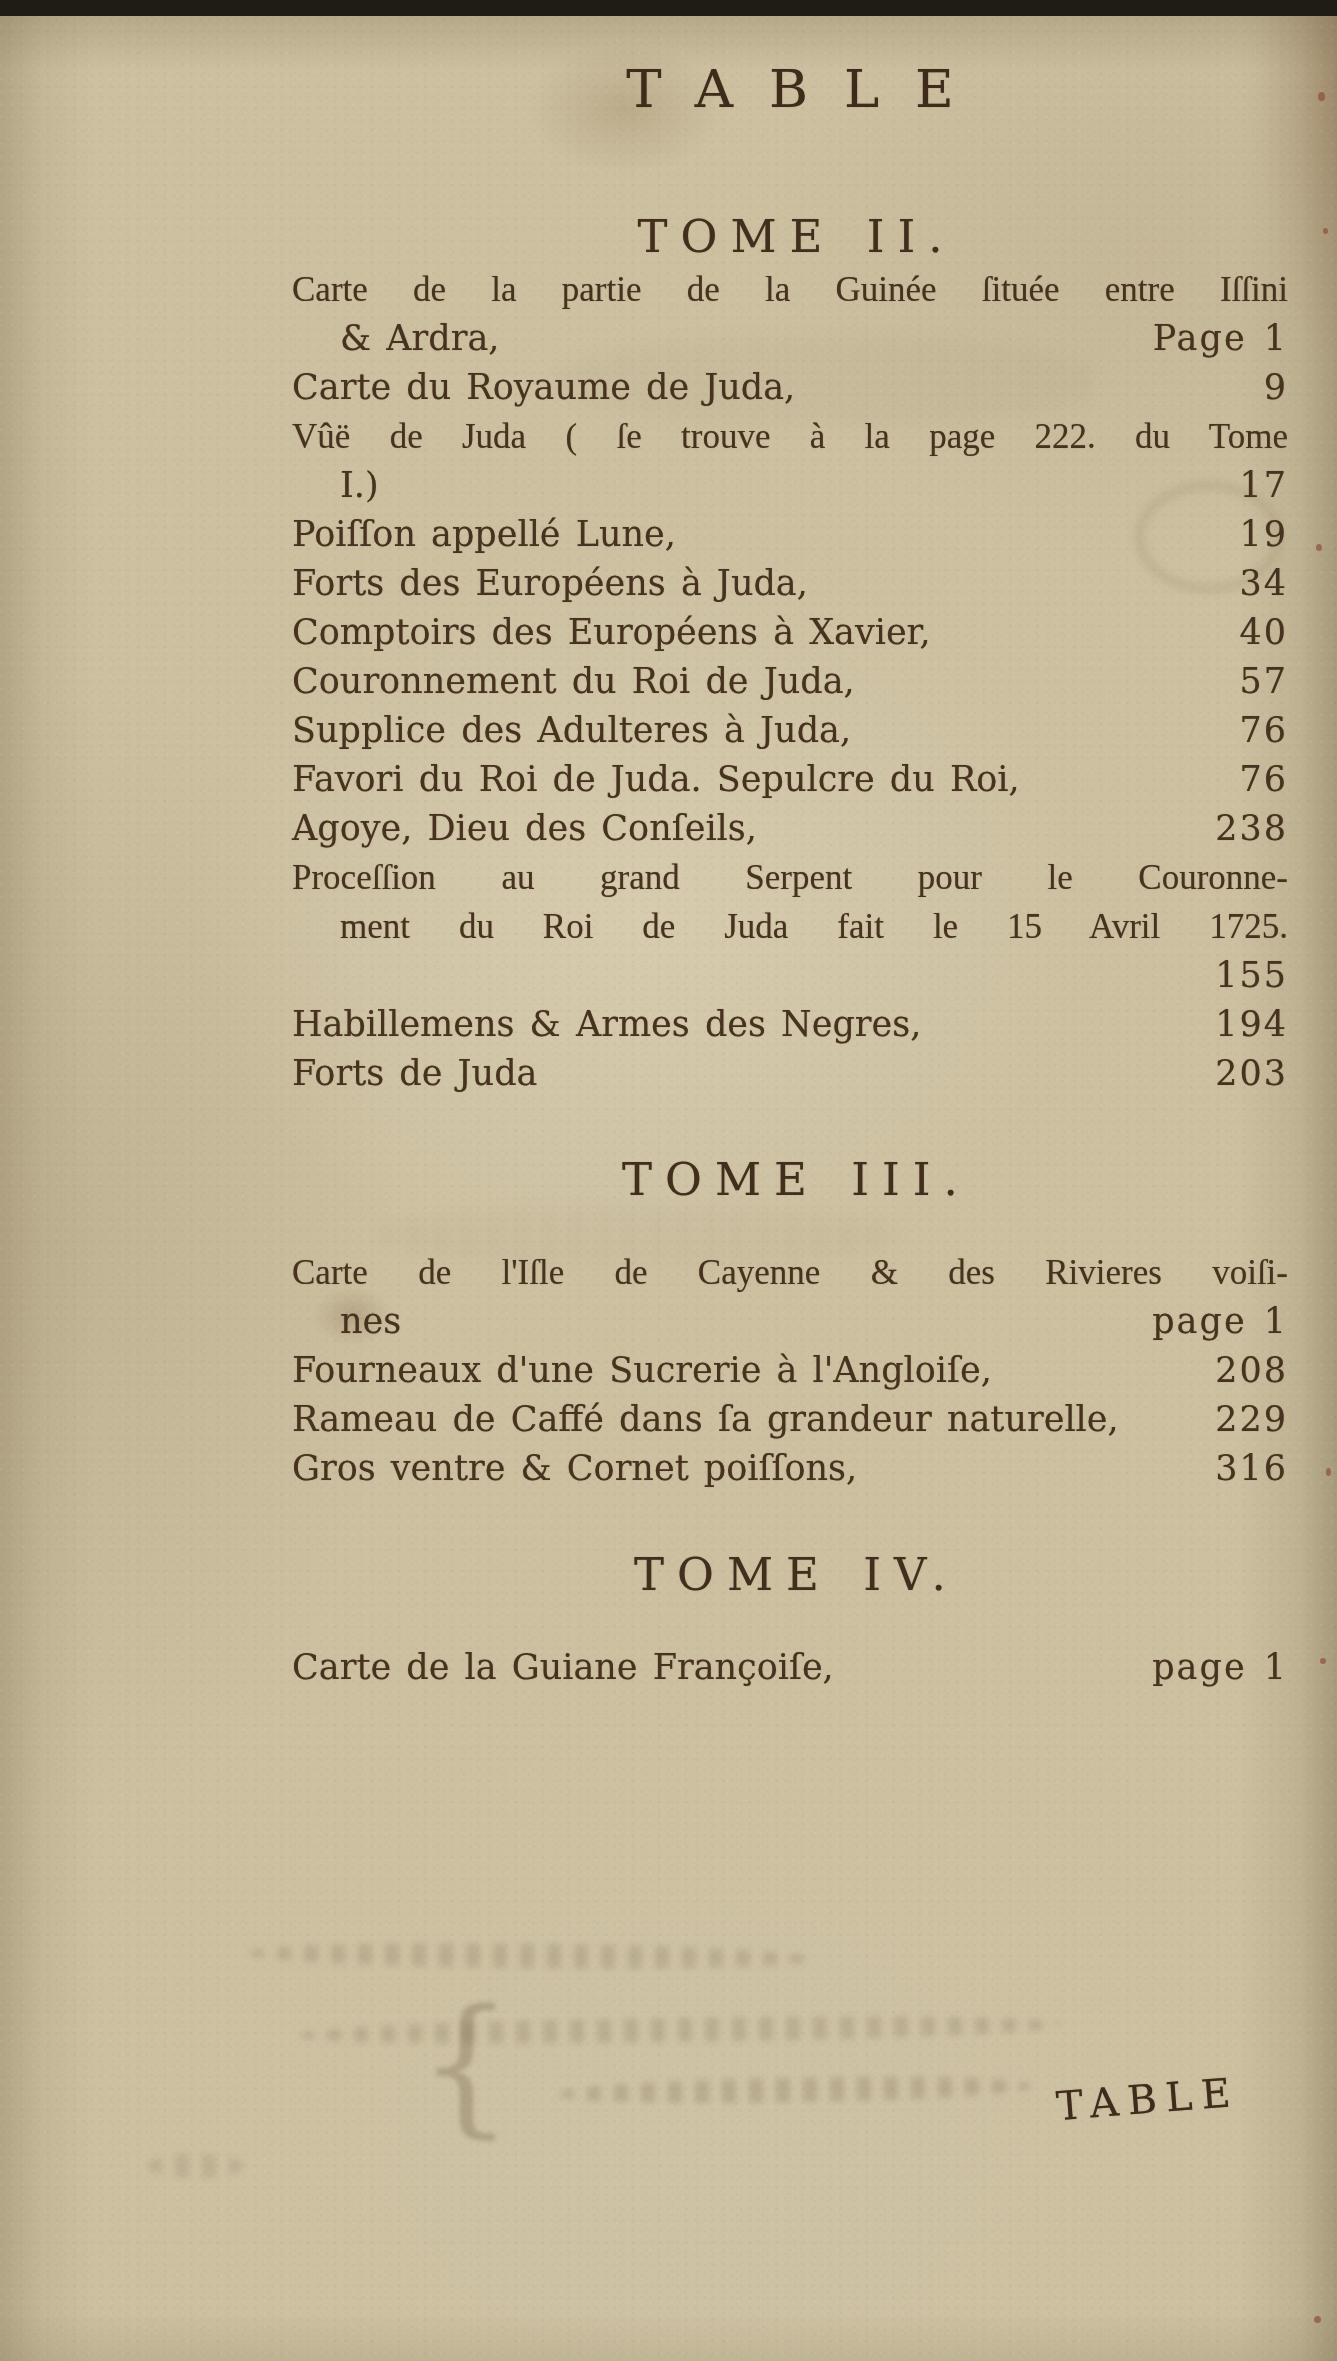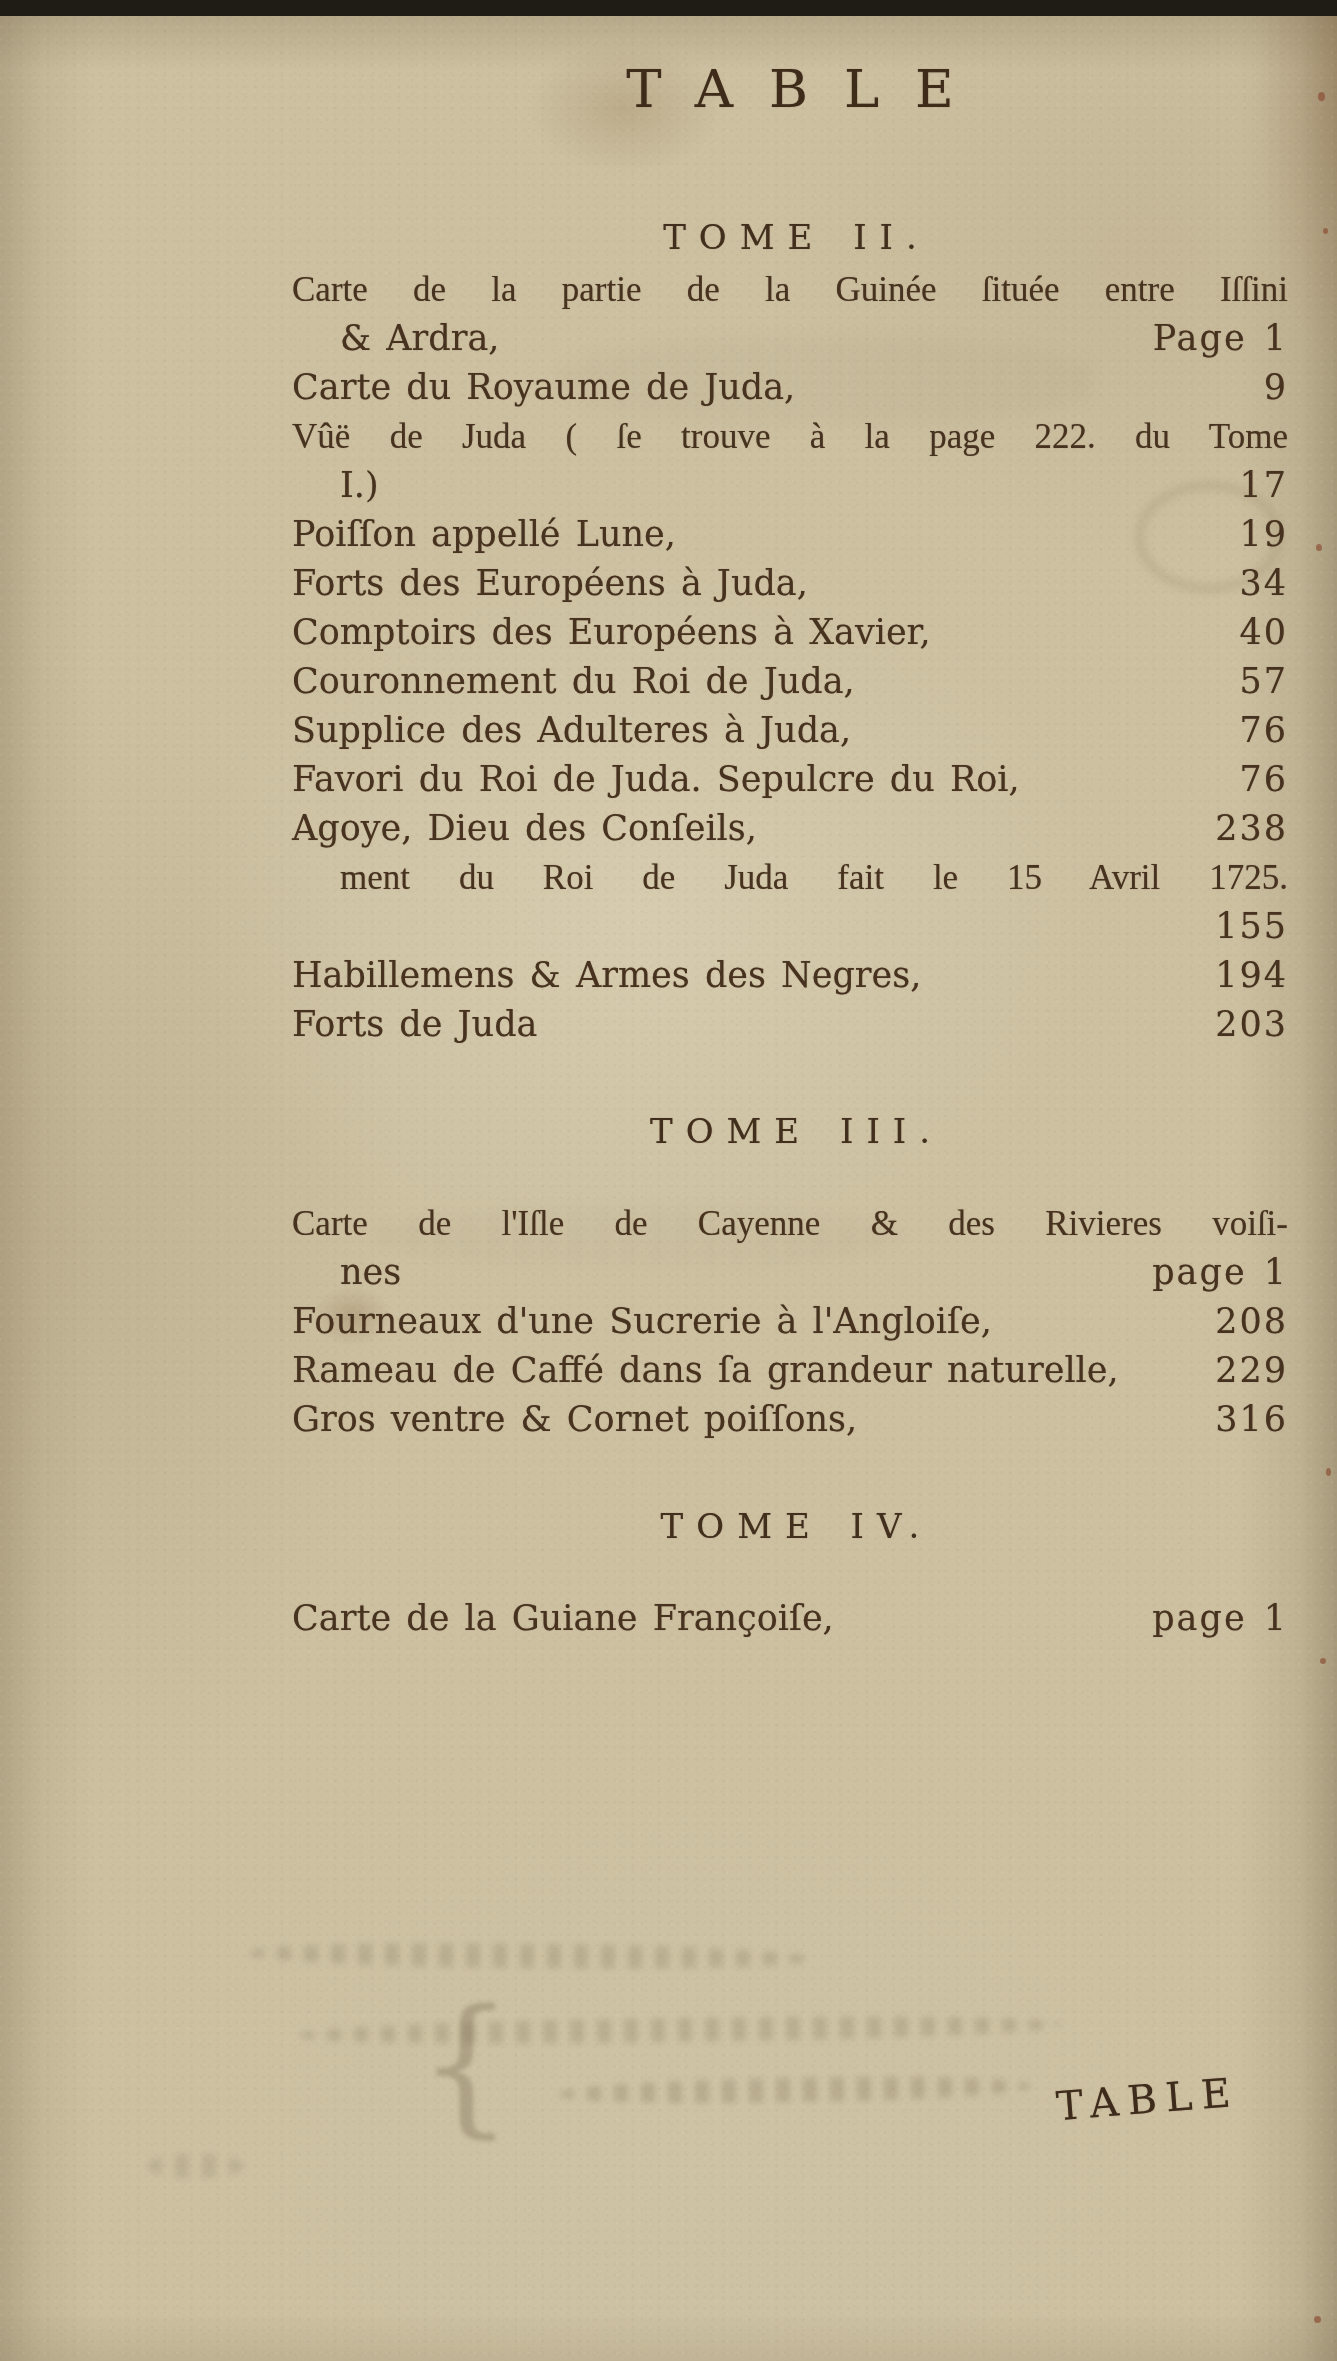--- a/index.html
+++ b/index.html
@@ -36,21 +36,21 @@
   .content{
     position:absolute;left:292px;top:42px;width:996px;z-index:3;
     font-size:35px;line-height:49px;word-spacing:4px;
     text-shadow:0 0 1px rgba(63,43,24,.45);
   }
   .main-title{
     margin:0;font-weight:normal;font-size:53px;line-height:62px;
     text-align:center;letter-spacing:36px;text-indent:36px;color:#3f2b1a;
   }
   .heading{
-    margin:54px 0 40px;font-weight:normal;font-size:34px;line-height:56px;
+    margin:54px 0 40px;font-weight:normal;font-size:45px;line-height:56px;
     text-align:center;letter-spacing:13px;text-indent:13px;color:#422e1c;
   }
   .section:first-child .heading{margin:89px 0 0;}
   .row{display:flex;align-items:baseline;}
   .row.indent{padding-left:48px;}
   .row.justify .t{flex:1;text-align:justify;text-align-last:justify;font-family:Liberation Serif, serif;}
   .row .p{margin-left:auto;padding-left:14px;letter-spacing:2px;white-space:nowrap;}
   .catchword{
     position:absolute;left:1056px;top:2060px;z-index:3;
     font-size:40px;letter-spacing:9px;color:#3e2b1b;
@@ -153,20 +153,23 @@
               <span class="p">76</span>
             </div>
             <div class="row">
               <span class="t">Favori du Roi de Juda. Sepulcre du Roi,</span>
               <span class="p">76</span>
             </div>
             <div class="row">
               <span class="t">Agoye, Dieu des Conſeils,</span>
               <span class="p">238</span>
             </div>
+            <div class="row justify">
+              <span class="t">Proceſſion au grand Serpent pour le Couronne-</span>
+            </div>
             <div class="row indent justify">
               <span class="t">ment du Roi de Juda fait le 15 Avril 1725.</span>
             </div>
             <div class="row">
               <span class="t"></span>
               <span class="p">155</span>
             </div>
             <div class="row">
               <span class="t">Habillemens &amp; Armes des Negres,</span>
               <span class="p">194</span>

